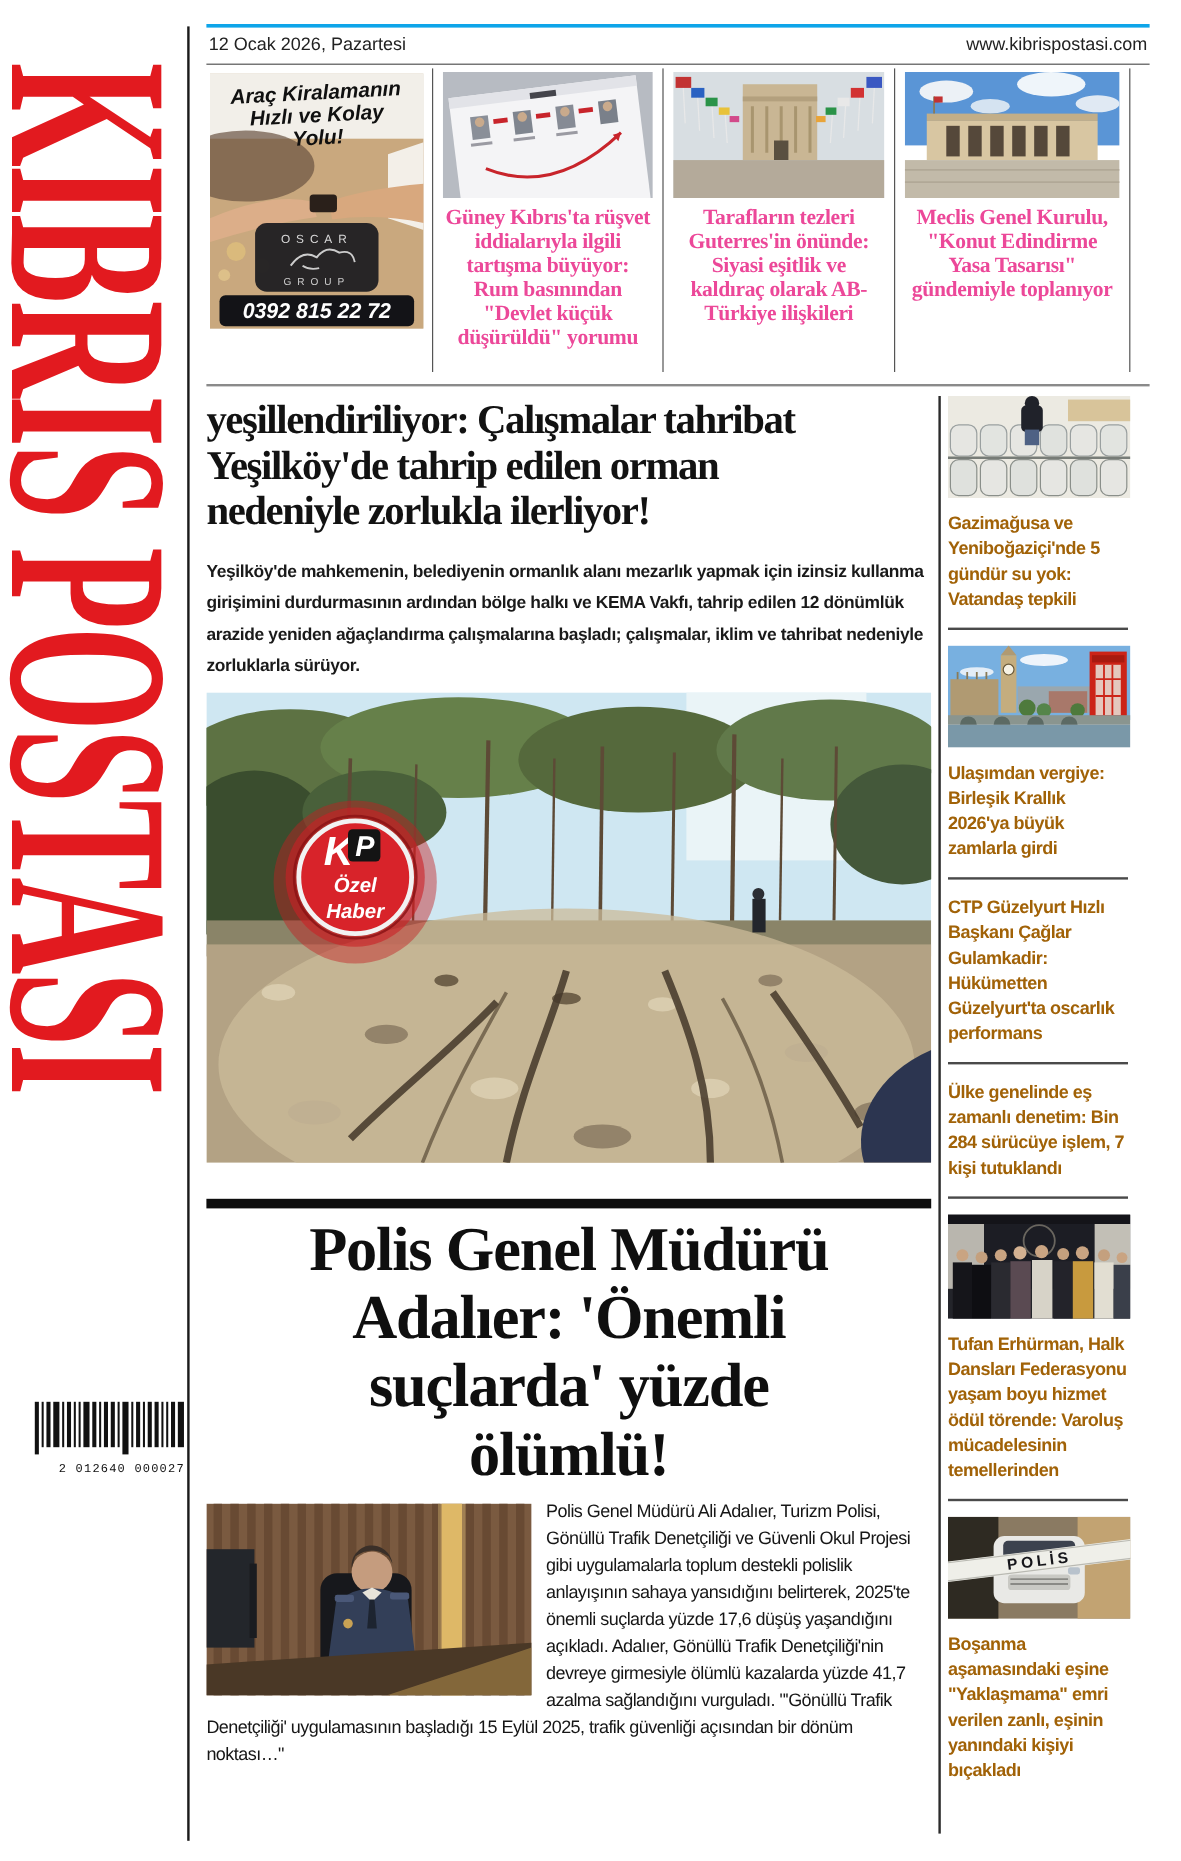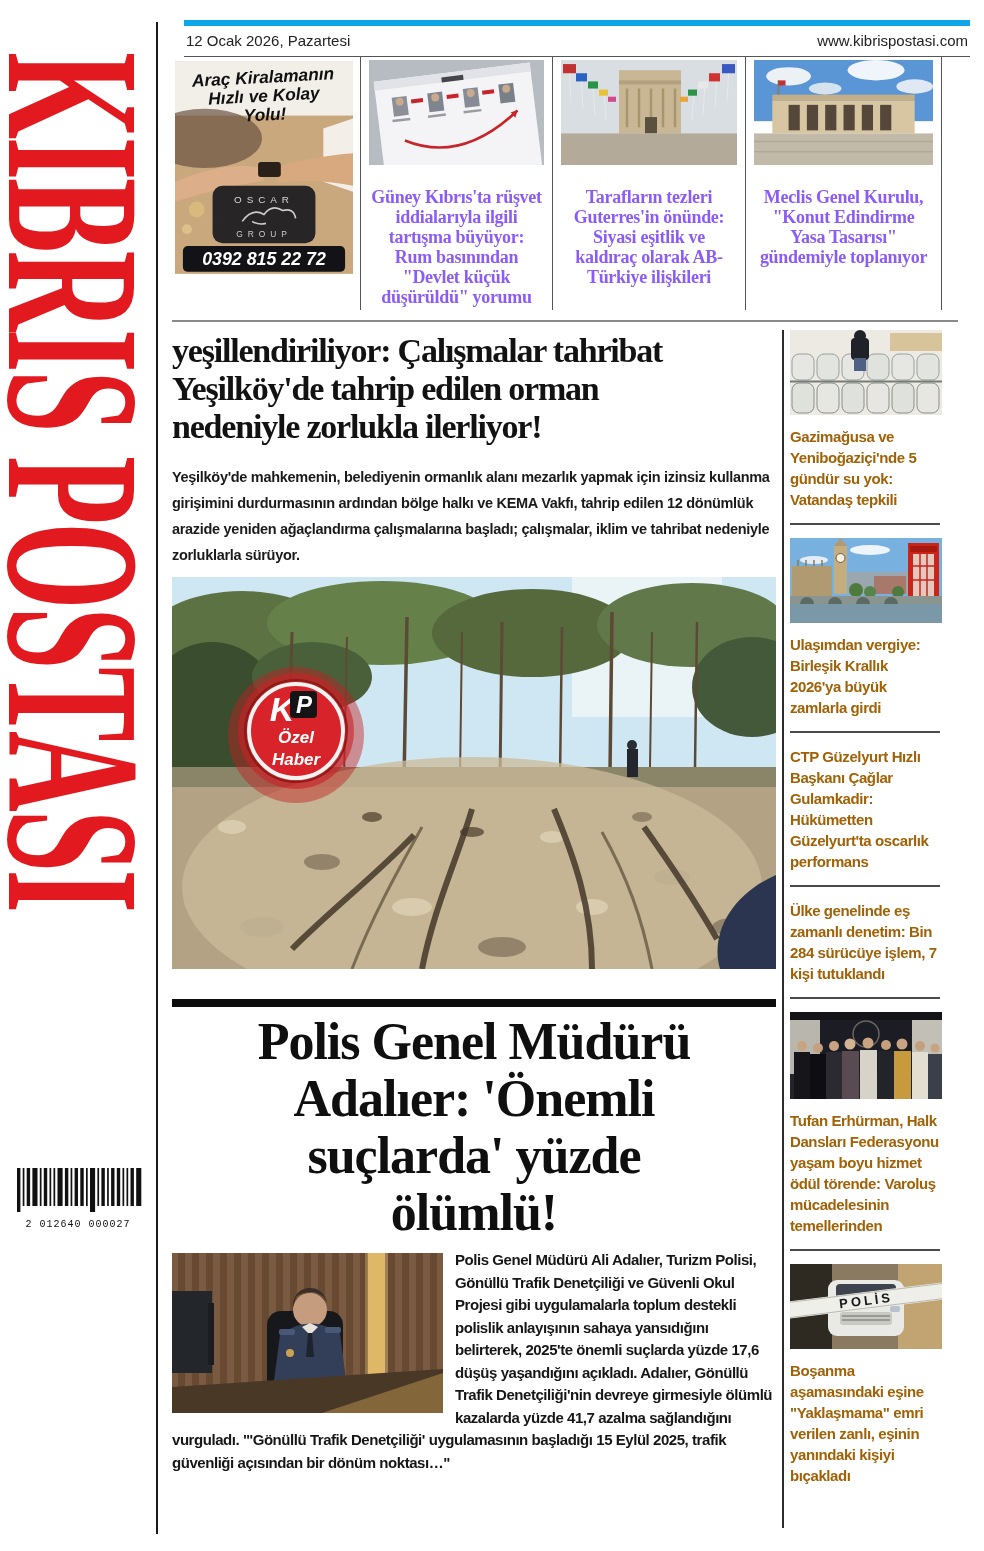--- a/index.html
+++ b/index.html
@@ -4,46 +4,46 @@
 <style>
   html,body{margin:0;padding:0;background:#fff;}
   .page{position:relative;width:984px;height:1551px;background:#fff;overflow:hidden;
         font-family:"Liberation Sans",sans-serif;color:#151515;}
   
   .masthead{position:absolute;left:0;top:0;width:156px;height:1551px;overflow:hidden;}
   .masthead-text{position:absolute;left:168px;top:52px;font-family:"Liberation Serif",serif;
         font-weight:700;font-size:190px;line-height:190px;letter-spacing:-4px;color:#e21a1f;
         white-space:nowrap;transform:rotate(90deg) scaleX(0.59);transform-origin:0 0;}
   .rail-rule{position:absolute;left:156px;top:22px;width:2px;height:1512px;background:#1a1a1a;}
-  .barcode{position:absolute;left:14px;top:1168px;width:128px;text-align:center;}
+  .barcode{position:absolute;left:26px;top:1168px;width:128px;text-align:right;}
   .barcode-digits{font-family:"Liberation Mono",monospace;font-size:10px;letter-spacing:1px;color:#111;margin-top:1px;}
   
-  .topbar{position:absolute;left:172px;top:20px;width:786px;border-top:6px solid #0ea5e9;margin-left:12px;}
+  .topbar{position:absolute;left:172px;top:20px;width:786px;border-top:3px solid #0ea5e9;}
   .topbar-inner{display:flex;justify-content:space-between;align-items:center;
         border-bottom:1px solid #555;padding:6px 2px 7px 2px;font-size:15px;color:#222;}
   
   .teasers{position:absolute;left:172px;top:57px;width:770px;height:253px;display:flex;}
   .tcol{box-sizing:border-box;border-right:1px solid #555;padding:3px 8px 0 8px;height:253px;}
   .tcol:first-child{padding-left:3px;}
   .t1{width:189px;}.t2{width:192px;}.t3{width:193px;}.t4{width:196px;}
   .timg{display:block;width:100%;height:105px;}
   .thead{font-family:"Liberation Serif",serif;font-weight:700;font-size:18px;line-height:20px;
-        letter-spacing:-0.3px;text-align:center;margin-top:22px;color:#8b5cf6;}
+        letter-spacing:-0.3px;text-align:center;margin-top:6px;color:#ec4899;}
   .rule-under-teasers{position:absolute;left:172px;top:320px;width:786px;height:2px;background:#8a8a8a;}
   
   .main{position:absolute;left:172px;top:332px;width:604px;}
   .h1line{font-family:"Liberation Serif",serif;font-weight:700;font-size:34px;line-height:38px;
         letter-spacing:-1.2px;white-space:nowrap;color:#121212;}
   .lead{margin-top:18px;font-weight:700;font-size:14.5px;line-height:26px;letter-spacing:-0.3px;color:#1a1a1a;}
   .mainphoto{display:block;width:604px;height:392px;margin-top:9px;}
   .blackbar{margin-top:30px;height:8px;background:#0d0d0d;}
   .h2wrap{margin-top:6px;text-align:center;}
   .h2line{font-family:"Liberation Serif",serif;font-weight:700;font-size:52px;line-height:57px;
         letter-spacing:-1px;color:#0f0f0f;}
-  .article{margin-top:8px;font-weight:700;font-size:15px;line-height:22.5px;letter-spacing:-0.45px;color:#161616;}
+  .article{margin-top:8px;font-weight:400;font-size:15px;line-height:22.5px;letter-spacing:-0.45px;color:#161616;}
   .article .floatimg{float:left;width:271px;height:160px;margin:4px 12px 2px 0;}
   
   .side-rule{position:absolute;left:782px;top:330px;width:2px;height:1198px;background:#2b2b2b;}
   .sidebar{position:absolute;left:790px;top:330px;width:152px;}
   .simg{display:block;width:152px;height:85px;margin-bottom:11px;}
   .shead{font-weight:700;font-size:15px;line-height:21px;letter-spacing:-0.4px;color:#a16207;}
   .sdiv{height:2px;background:#4a4a4a;margin:13px 0 13px 0;width:150px;}
   svg text{font-family:"Liberation Sans",sans-serif;}
 </style>
 </head>

